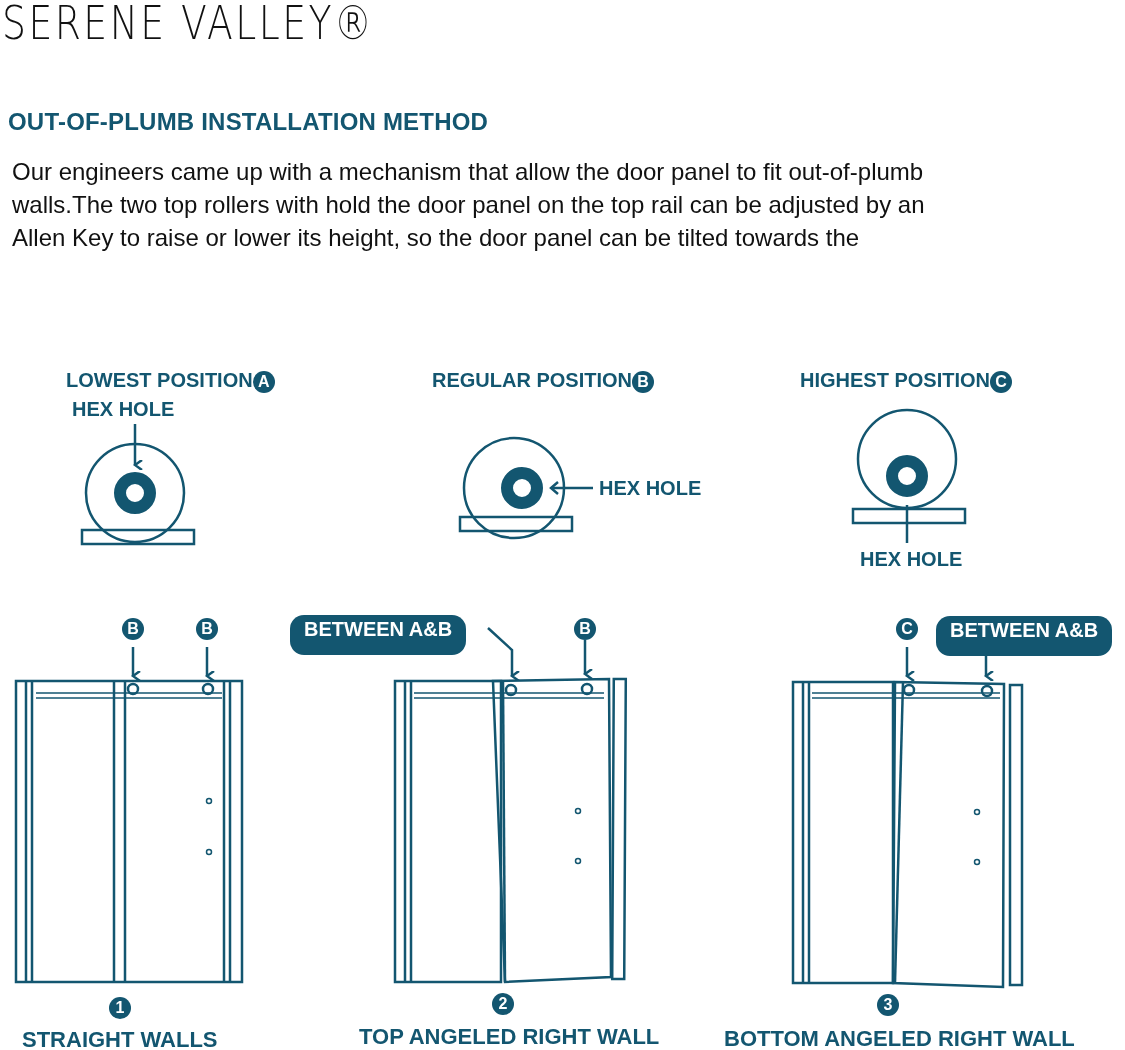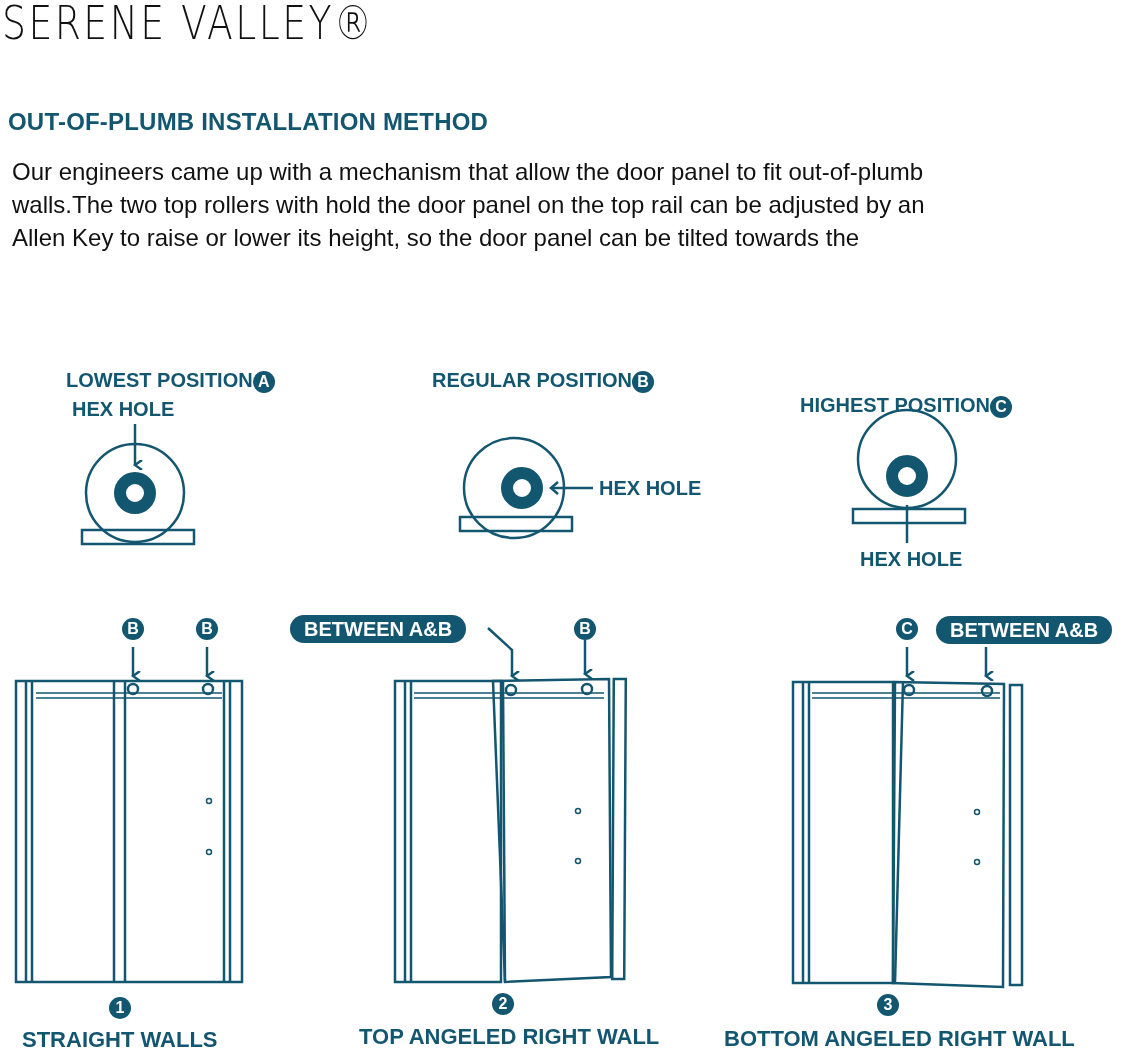--- a/index.html
+++ b/index.html
@@ -2,21 +2,21 @@
 <html><head>
 <meta charset="utf-8">
 <style>
   html, body { margin:0; padding:0; background:#ffffff; }
   body { width:1125px; height:1050px; position:relative; overflow:hidden; font-family:"Liberation Sans", sans-serif; }
   .brand { position:absolute; left:2px; top:-4px; font-family:"DejaVu Sans", sans-serif; font-size:46px; font-weight:300; letter-spacing:3px; color:#111; transform:scaleX(0.82); transform-origin:left top; }
   .title { position:absolute; left:8px; top:108px; font-size:24px; font-weight:bold; color:#135670; letter-spacing:0.2px; }
   .desc { position:absolute; left:12px; top:155px; width:1100px; font-size:24px; line-height:33px; color:#111; }
   .lbl { position:absolute; font-weight:bold; color:#135670; font-size:20px; white-space:nowrap; }
   .badge { display:inline-block; width:22px; height:22px; border-radius:50%; background:#135670; color:#fff; font-size:16px; font-weight:bold; text-align:center; line-height:22px; vertical-align:middle; }
-  .pill { position:absolute; background:#135670; color:#fff; font-weight:bold; font-size:20px; border-radius:14px; padding:0 14px; height:28px; line-height:28px; white-space:nowrap;text-align:center; }
+  .pill { position:absolute; background:#135670; color:#fff; font-weight:bold; font-size:20px; border-radius:14px; padding:0 14px; height:40px; line-height:28px; white-space:nowrap;text-align:center; }
   svg { position:absolute; left:0; top:0; }
   .cap { position:absolute; font-weight:bold; color:#135670; font-size:22px; white-space:nowrap; text-align:center; }
 </style>
 </head>
 <body>
 
 <div class="brand">SERENE VALLEY®</div>
 <div class="title">OUT-OF-PLUMB INSTALLATION METHOD</div>
 <div class="desc">
   <div>Our engineers came up with a mechanism that allow the door panel to fit out-of-plumb</div>
@@ -27,21 +27,21 @@
 <div class="lbl" style="left:30px;top:369px;margin-left:36px;">
   <span>LOWEST POSITION</span><span class="badge">A</span>
 </div>
 <div class="lbl" style="left:72px;top:398px;">HEX HOLE</div>
 
 <div class="lbl" style="left:432px;top:369px;">
   <span>REGULAR POSITION</span><span class="badge">B</span>
 </div>
 <div class="lbl" style="left:599px;top:477px;">HEX HOLE</div>
 
-<div class="lbl" style="left:800px;top:369px;margin-top:25px;">
+<div class="lbl" style="left:800px;top:369px;">
   <span>HIGHEST POSITION</span><span class="badge">C</span>
 </div>
 <div class="lbl" style="left:860px;top:548px;">HEX HOLE</div>
 
 <svg width="1125" height="1050" fill="none" stroke="#135670" stroke-width="2.5">
   <defs>
     <marker id="ah" markerWidth="10" markerHeight="10" refX="5" refY="8" orient="auto" markerUnits="userSpaceOnUse">
       <path d="M0,1 L5,8 L10,1" fill="none" stroke="#135670" stroke-width="2.5"></path>
     </marker>
   </defs>

